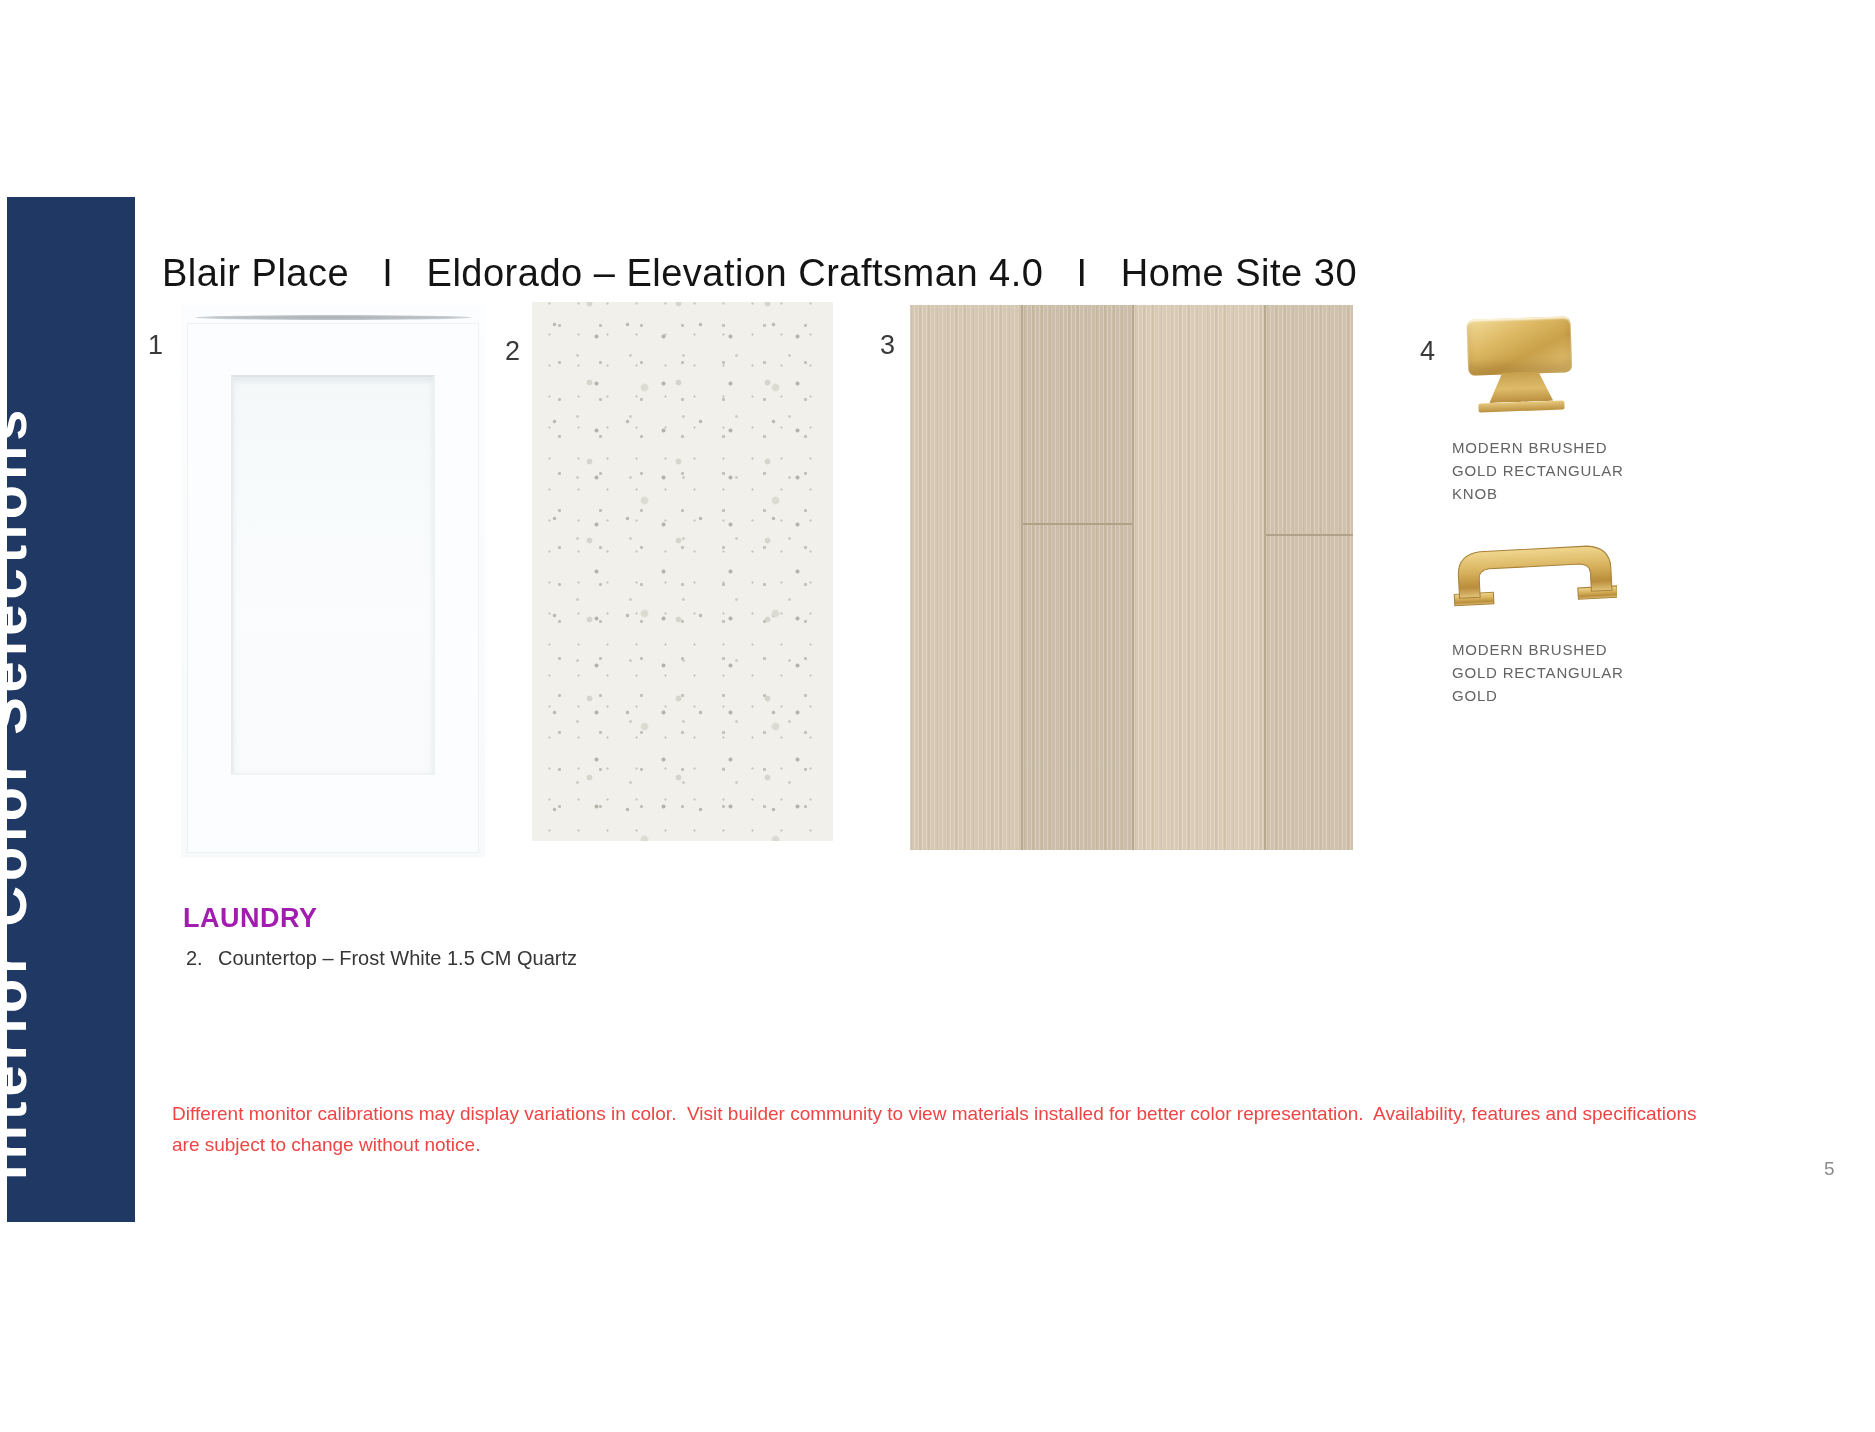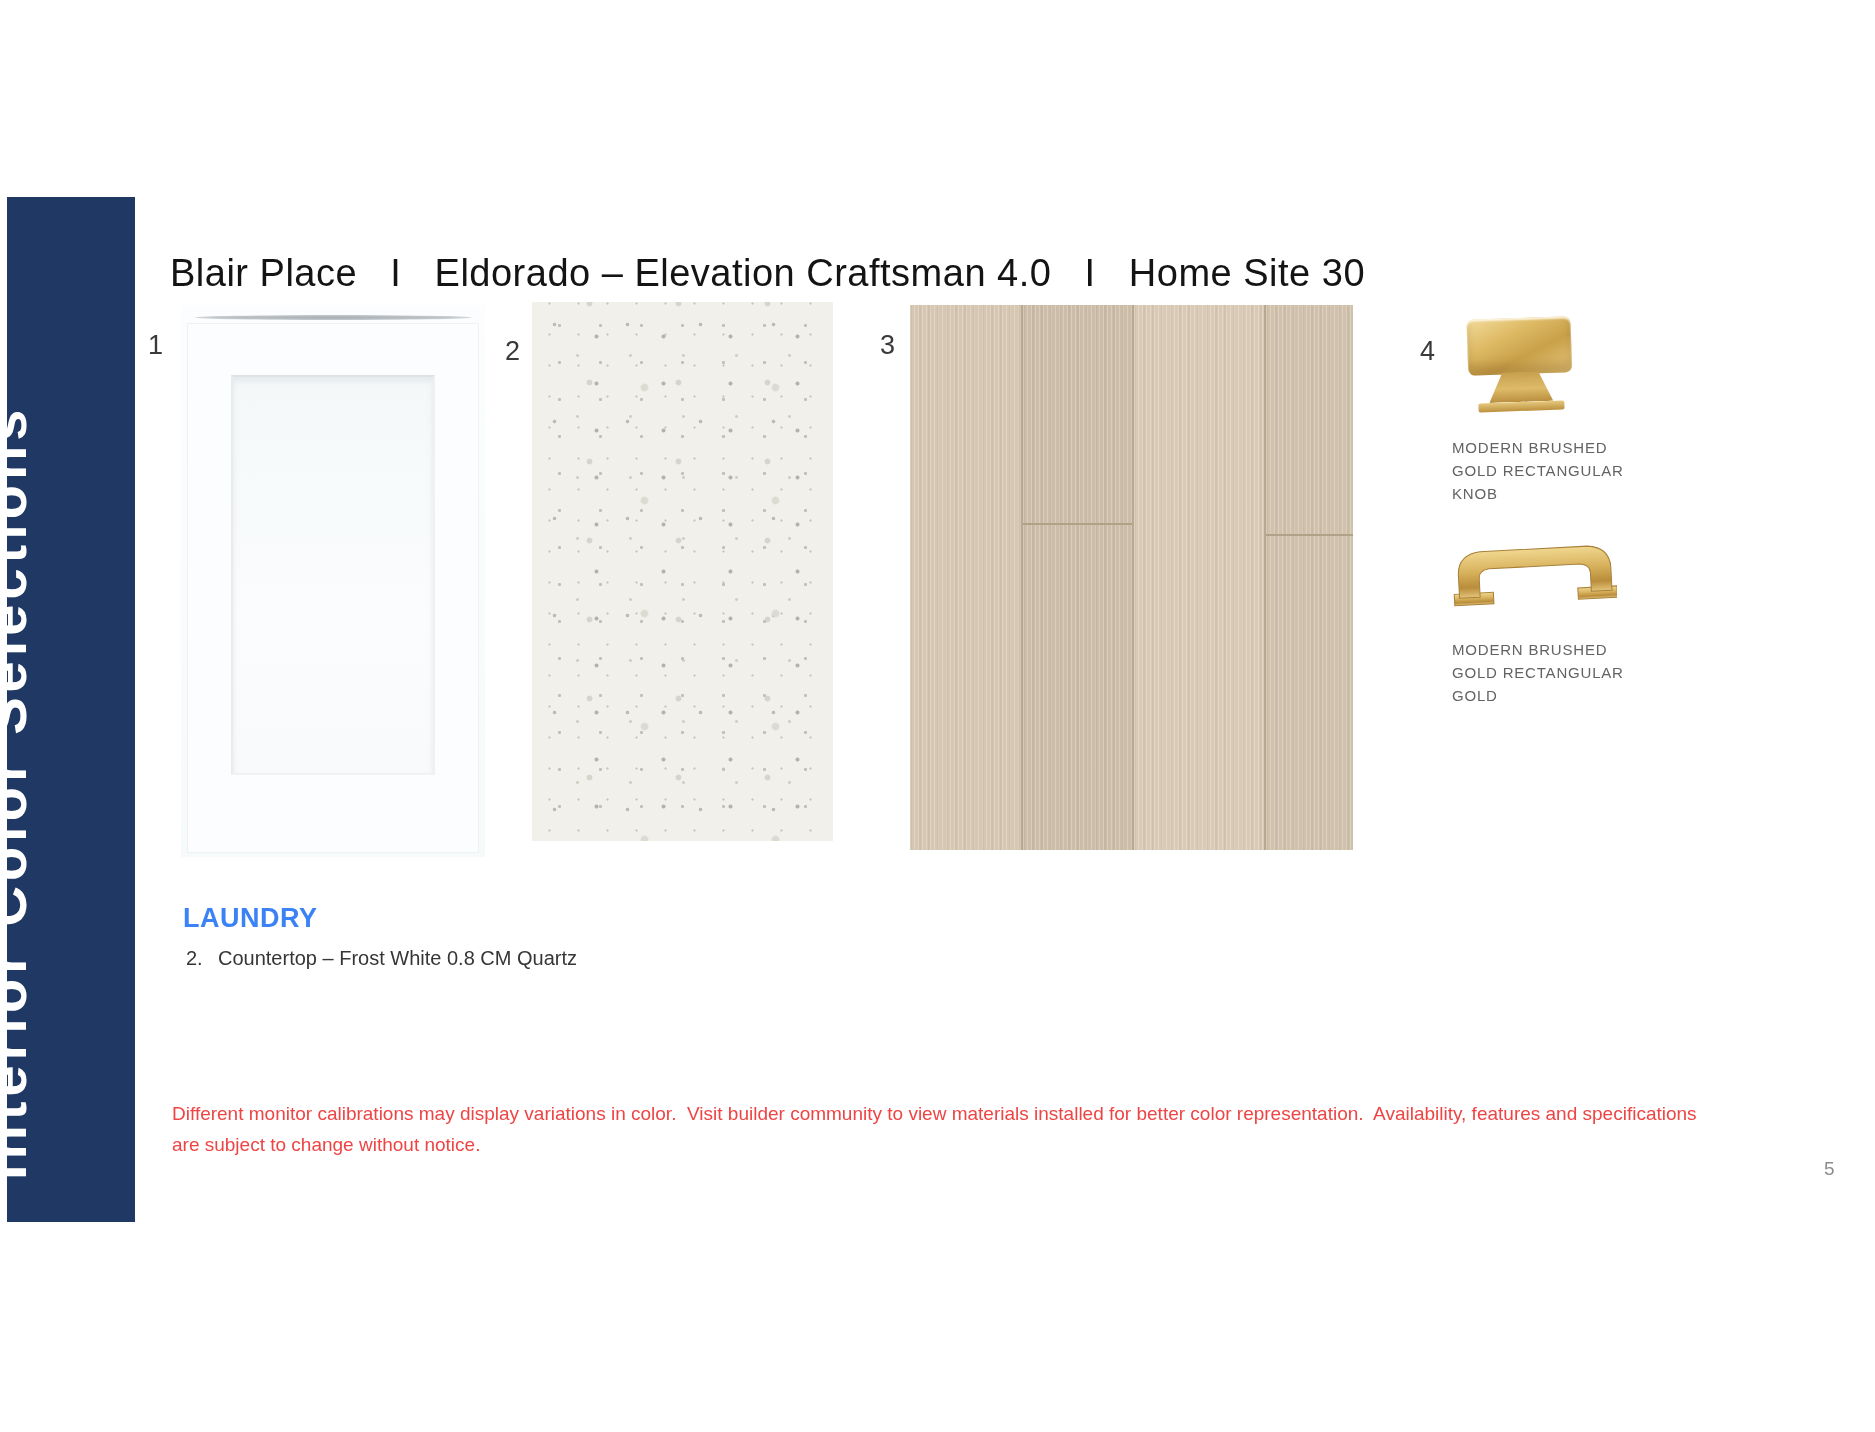--- a/index.html
+++ b/index.html
@@ -5,21 +5,21 @@
   * { margin:0; padding:0; box-sizing:border-box; }
   html,body { width:1875px; height:1432px; background:#ffffff; font-family:"Liberation Sans", sans-serif; }
   .page { position:relative; width:1875px; height:1432px; background:#ffffff; overflow:hidden; }
 
   
   .sidebar { position:absolute; left:7px; top:197px; width:128px; height:1025px; background:#1F3864; }
   .sidebar-text { position:absolute; left:32px; bottom:42px; transform:rotate(-90deg); transform-origin:left bottom;
                   white-space:nowrap; color:#ffffff; font-size:56px; font-weight:700; letter-spacing:5px; }
 
   
-  .title { position:absolute; left:170px; top:252px; font-size:38px; color:#141414; letter-spacing:0.5px; white-space:pre; }
+  .title { position:absolute; left:162px; top:252px; font-size:38px; color:#141414; letter-spacing:0.5px; white-space:pre; }
 
   
   .num { position:absolute; font-size:27px; color:#3a3a3a; }
   .num1 { left:148px; top:330px; }
   .num2 { left:505px; top:336px; }
   .num3 { left:880px; top:330px; }
   .num4 { left:1420px; top:336px; }
 
   
   .door { position:absolute; left:181px; top:305px; width:304px; height:552px;
@@ -70,21 +70,21 @@
       background:linear-gradient(180deg,#c79f4d 0%,#ddbb69 55%,#b98f3f 100%); }
   .knob-base { width:86px; height:9px; margin:0 auto; border-radius:2px;
       background:linear-gradient(180deg,#e7c97e,#bb913f); }
   .hw-label { position:absolute; width:200px; font-size:15px; line-height:23px; letter-spacing:0.8px;
       color:#636363; }
   .knob-label { left:1452px; top:436px; }
   .pull-label { left:1452px; top:638px; }
   .pull-svg { position:absolute; left:1452px; top:528px; width:165px; height:82px; }
 
   
-  .laundry-heading { position:absolute; left:183px; top:903px; font-size:27px; font-weight:700; color:#3b82f6; letter-spacing:0.5px; }
+  .laundry-heading { position:absolute; left:183px; top:903px; font-size:27px; font-weight:700; color:#a21caf; letter-spacing:0.5px; }
   .laundry-list { position:absolute; left:186px; top:944px; font-size:20px; color:#363636; }
   .laundry-item { line-height:28.5px; }
   .li-num { display:inline-block; width:32px; }
 
   
   .disclaimer { position:absolute; left:172px; top:1098px; width:1535px; font-size:19px; line-height:31px;
       color:#ef4444; white-space:pre-wrap; }
   .page-number { position:absolute; left:1824px; top:1158px; font-size:19px; color:#8c8c8c; }
 </style>
 </head>
@@ -153,21 +153,21 @@
   <div class="hw-label pull-label">
     <div>MODERN BRUSHED</div>
     <div>GOLD RECTANGULAR</div>
     <div>GOLD</div>
   </div>
 
   <div class="laundry-heading">LAUNDRY</div>
 
   <div class="laundry-list">
     <div class="laundry-item">
-      <span class="li-num">2.</span><span>Countertop – Frost White 0.8 CM Quartz</span>
+      <span class="li-num">2.</span><span>Countertop – Frost White 1.5 CM Quartz</span>
     </div>
   </div>
 
   <div class="disclaimer">Different monitor calibrations may display variations in color.  Visit builder community to view materials installed for better color representation.  Availability, features and specifications are subject to change without notice.</div>
 
   <div class="page-number">5</div>
 
 </div>
 
 </body></html>

